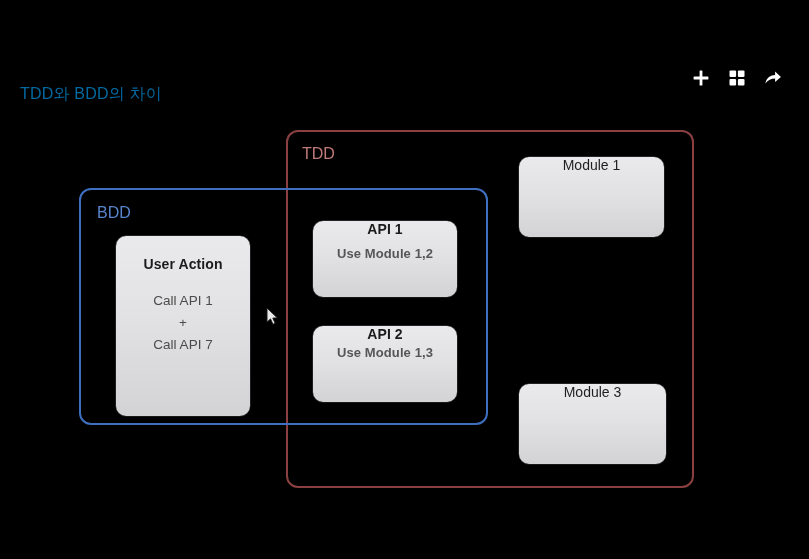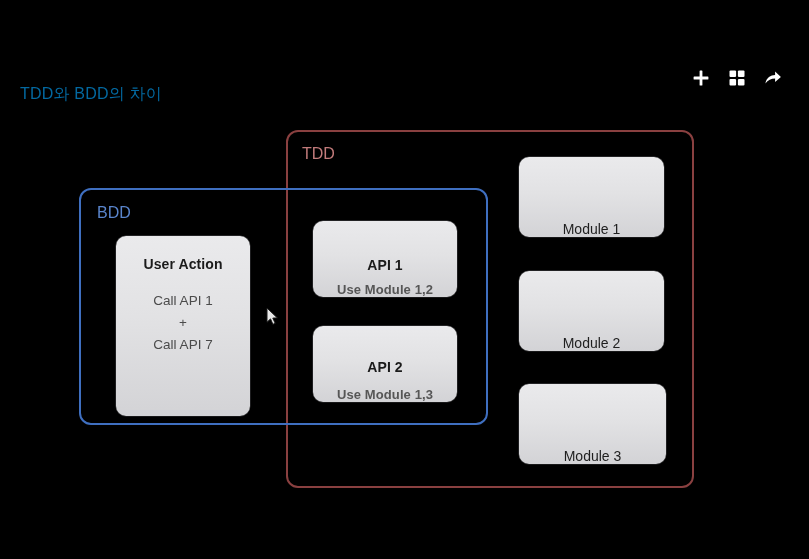--- a/index.html
+++ b/index.html
@@ -103,21 +103,21 @@
 
   
   .node {
     position: absolute;
     border-radius: 10px;
     background: linear-gradient(180deg, #eaeaec 0%, #e2e2e4 45%, #d3d3d6 100%);
     box-shadow: 0 1px 3px rgba(0,0,0,0.55), 0 0 0 0.5px rgba(140,140,145,0.55);
     display: flex;
     flex-direction: column;
     align-items: center;
-    justify-content: flex-end;
+    justify-content: flex-start;
     text-align: center;
     z-index: 5;
     cursor: default;
   }
   .node-title {
     font-size: 14px;
     font-weight: 700;
     color: #1b1b1b;
     letter-spacing: 0.1px;
   }
@@ -140,21 +140,21 @@
     top: 236px;
     width: 134px;
     height: 180px;
     justify-content: flex-start;
     padding-top: 20px;
   }
   #node-user-action .node-title { margin-bottom: 18px; }
 
   
   #node-api-1 { left: 313px; top: 221px;  width: 144px; height: 76px; gap: 9px; }
-  #node-api-2 { left: 313px; top: 326px;  width: 144px; height: 76px; gap: 12px; }
+  #node-api-2 { left: 313px; top: 326px;  width: 144px; height: 76px; gap: 3px; }
 
   
   #node-module-1 { left: 519px; top: 157px; width: 145px; height: 80px; }
   #node-module-2 { left: 519px; top: 271px; width: 145px; height: 80px; }
   #node-module-3 { left: 519px; top: 384px; width: 147px; height: 80px; }
   .module-label { font-size: 14px; font-weight: 400; color: #1f1f1f; }
 
   
   #mouse-cursor {
     position: absolute;
@@ -225,23 +225,20 @@
 
   <div class="node" id="node-api-2">
     <div class="node-title">API 2</div>
     <div class="node-sub">Use Module 1,3</div>
   </div>
 
   <div class="node" id="node-module-1">
     <div class="module-label">Module 1</div>
   </div>
 
-  <div class="node" id="node-module-2">
-    <div class="module-label">Module 2</div>
-  </div>
 
   <div class="node" id="node-module-3">
     <div class="module-label">Module 3</div>
   </div>
 
   <div id="mouse-cursor">
     <svg width="14" height="19" viewBox="0 0 14 19" aria-hidden="true">
       <path d="M1 1 L1 15.2 L4.5 11.9 L6.9 17.3 L9.2 16.3 L6.8 11.1 L11.4 10.9 Z" fill="#e8e8e8" stroke="#1a1a1a" stroke-width="1"></path>
     </svg>
   </div>

